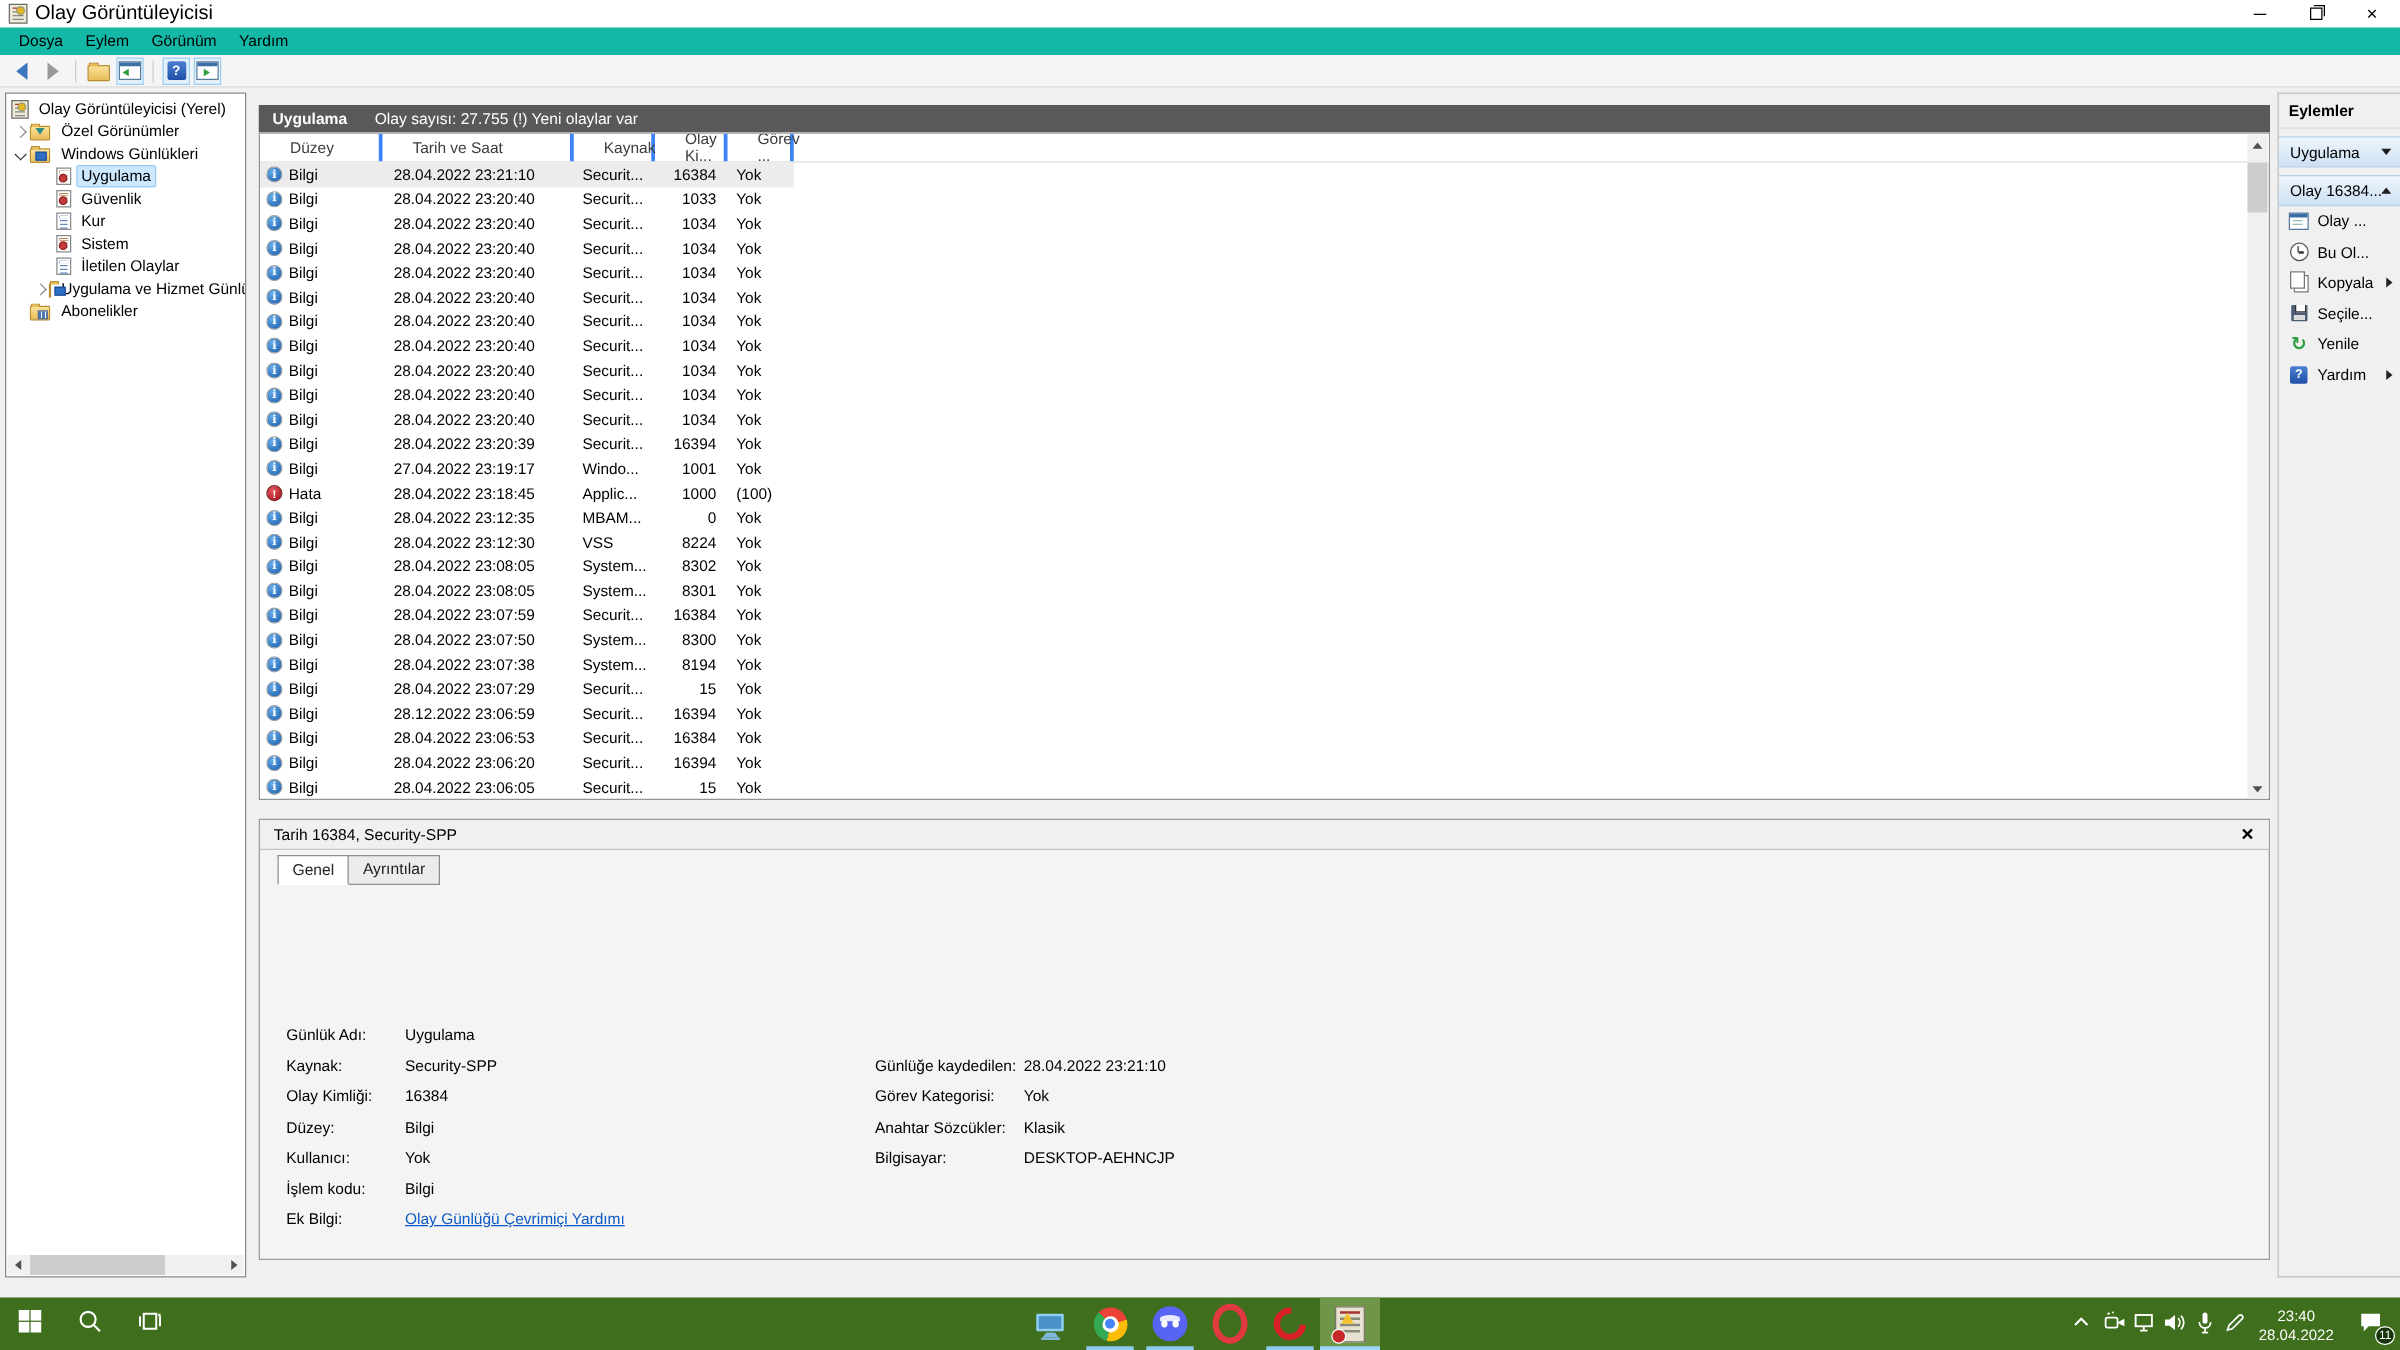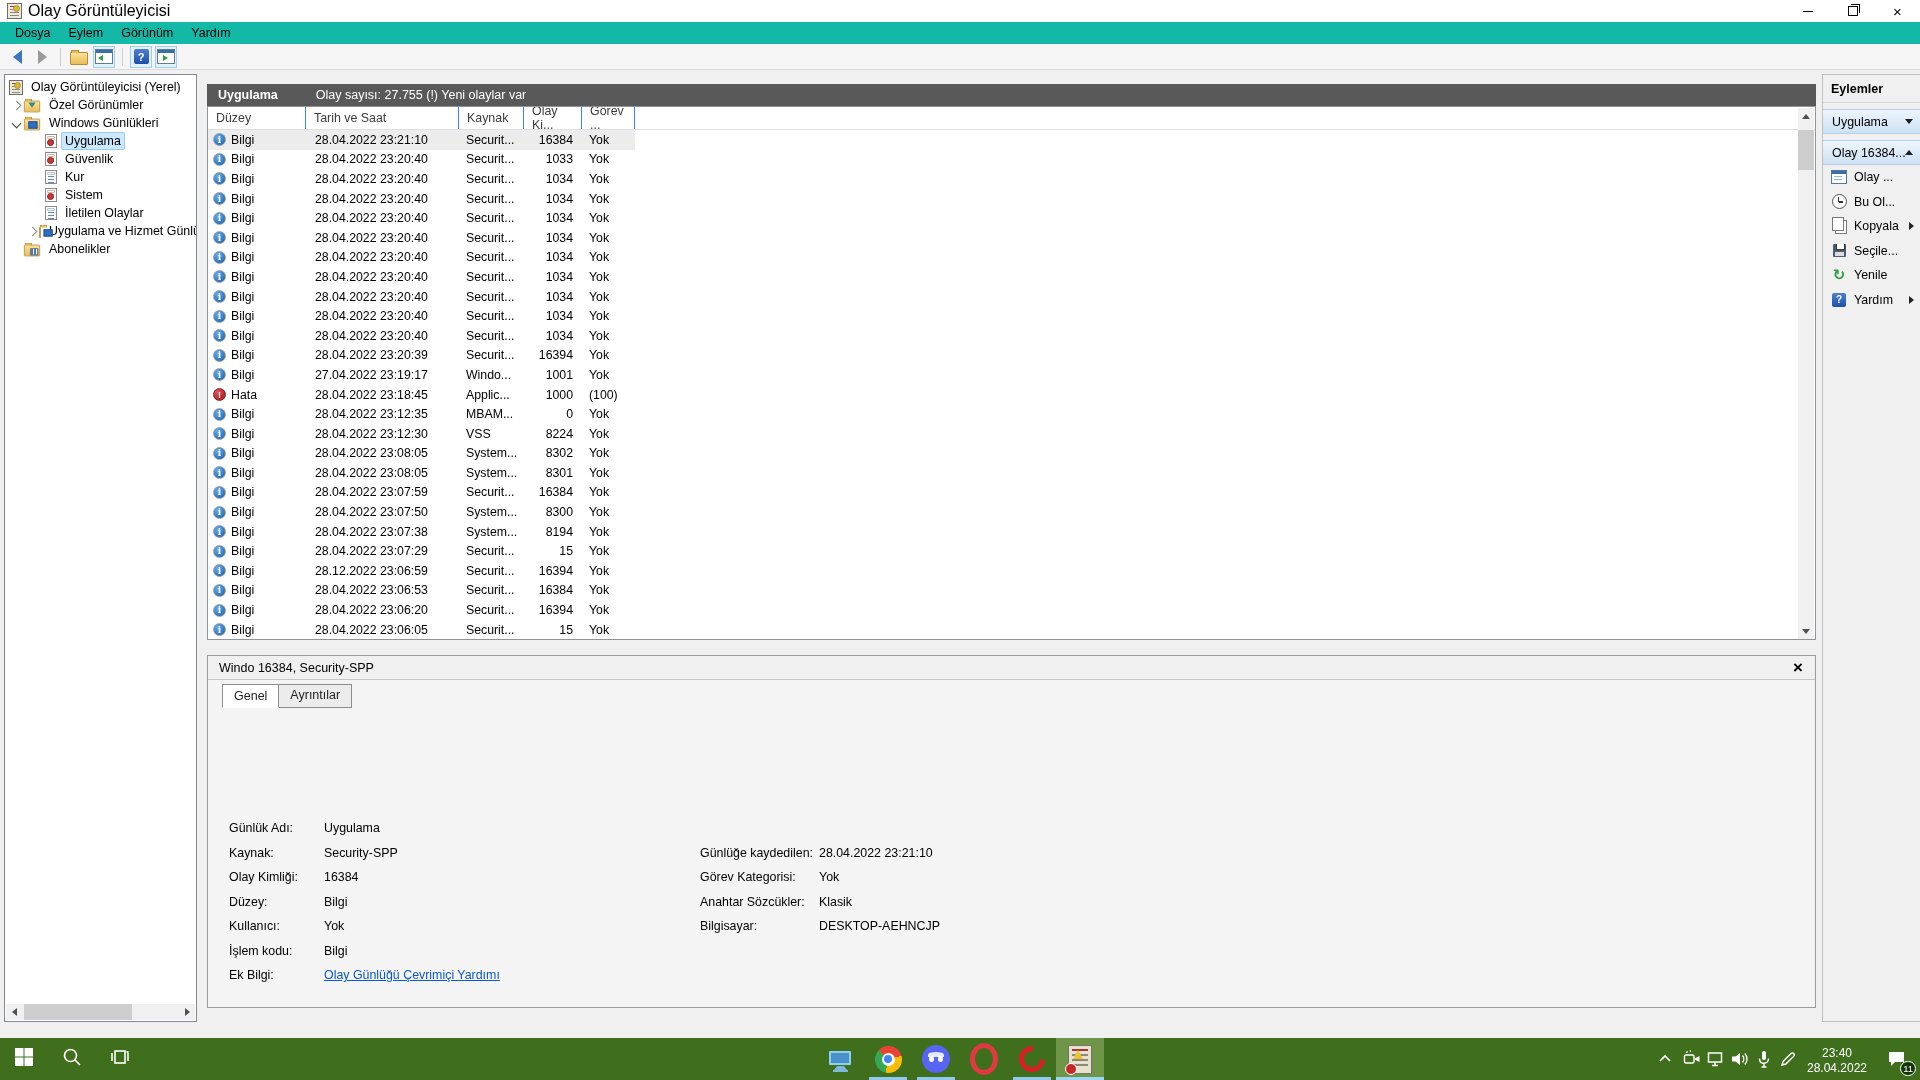--- a/index.html
+++ b/index.html
@@ -75,26 +75,26 @@
   .sb-spacer{flex:1;}
   .tri{width:0;height:0;border:4px solid transparent;}
   .tri.left{border-right:5px solid #505050;border-left:none;}
   .tri.right{border-left:5px solid #505050;border-right:none;}
   .tri.up{border-bottom:5px solid #505050;border-top:none;}
   .tri.down{border-top:5px solid #505050;border-bottom:none;}
 
   
   #log-header{left:207px;top:84px;width:1609px;height:22px;background:#595959;color:#fff;display:flex;align-items:center;font-size:12.5px;}
   #log-header .log-name{font-weight:bold;margin-left:11px;}
-  #log-header .log-count{margin-left:38px;}
+  #log-header .log-count{margin-left:22px;}
 
   
   #list-panel{left:207px;top:106px;width:1609px;height:534px;background:#fff;border:1px solid #8f9499;box-sizing:border-box;overflow:hidden;}
   #col-headers{height:22px;display:flex;border-bottom:1px solid #e0e0e0;background:#fff;}
-  .col-h{font-size:12.4px;color:#3c3c3c;display:flex;align-items:center;padding-left:8px;box-sizing:border-box;border-right:1px solid #3b82f6;}
+  .col-h{font-size:12.4px;color:#3c3c3c;display:flex;align-items:center;padding-left:24px;box-sizing:border-box;border-right:3px solid #3b82f6;}
   #event-rows{position:relative;}
   .ev-row{height:19.6px;width:427px;display:flex;align-items:center;font-size:12.3px;}
   .ev-row.sel{background:#ececec;}
   .ev-cell{display:flex;align-items:center;box-sizing:border-box;overflow:hidden;white-space:nowrap;}
   .c-level{width:98px;padding-left:5px;gap:5px;}
   .c-date{width:153px;padding-left:9px;}
   .c-src{width:65px;padding-left:7px;}
   .c-id{width:58px;justify-content:flex-end;padding-right:9px;}
   .c-cat{width:53px;padding-left:7px;}
   .i-info{width:13px;height:13px;border-radius:50%;background:radial-gradient(circle at 35% 30%,#66aeed,#1659a8);border:1px solid #98a0a8;box-sizing:border-box;color:#fff;display:flex;align-items:center;justify-content:center;font:bold 9px "DejaVu Serif",serif;flex:0 0 13px;}
@@ -579,21 +579,21 @@
     <div class="sb-thumb-v"></div>
     <div class="sb-spacer-v"></div>
     <div class="sb-btn">
         <span class="tri down"></span>
       </div>
   </div>
 </div>
 
 <div id="detail-pane" class="abs">
   <div id="detail-header">
-    <span class="dtitle">Windo 16384, Security-SPP</span>
+    <span class="dtitle">Tarih 16384, Security-SPP</span>
     <span id="detail-close">×</span>
   </div>
   <div class="tabs">
       <div class="tab active">Genel</div>
       <div class="tab inactive">Ayrıntılar</div>
     </div>
   <div id="fields">
       <div class="f-row">
         <span class="f-label">Günlük Adı:</span>
         <span class="f-value">Uygulama</span>

